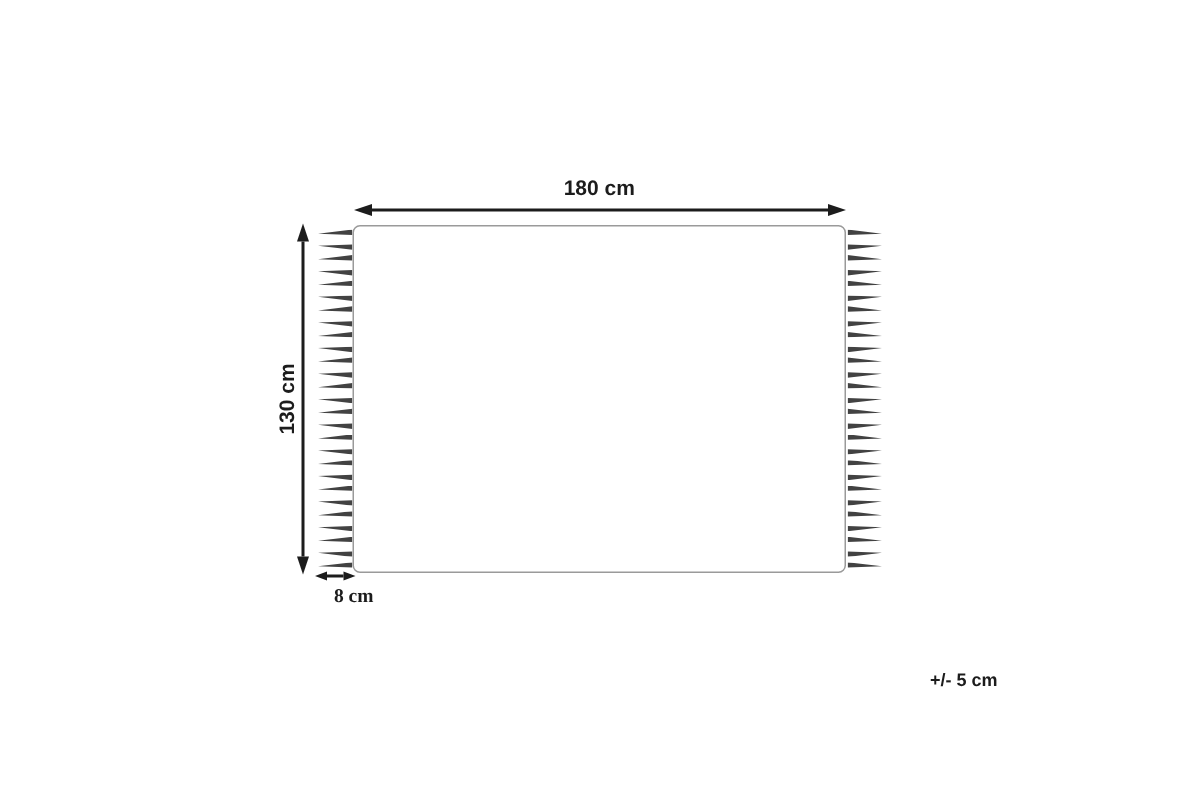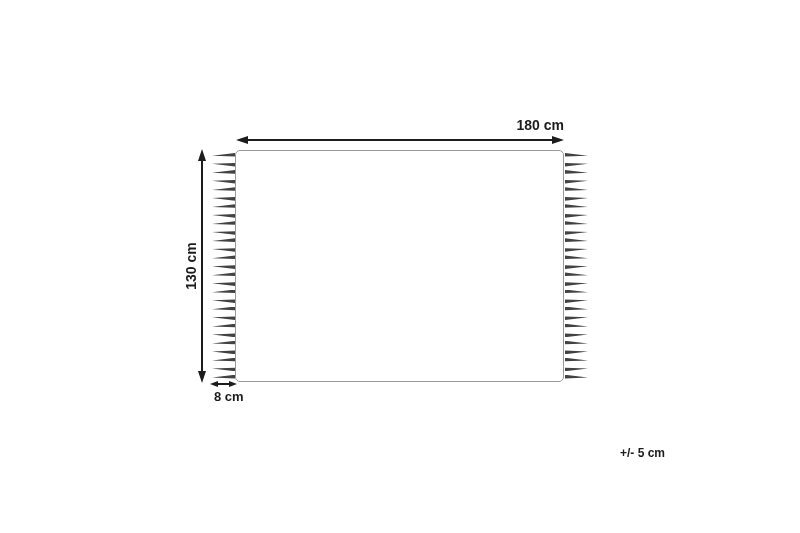--- a/index.html
+++ b/index.html
@@ -79,32 +79,33 @@
 
   
   .dim-label {
     position: absolute;
     color: var(--ink);
     font-weight: bold;
     white-space: nowrap;
   }
   #width-label {
     left: 235px; top: 117px; width: 329px;
-    text-align: right;
+    text-align: center;
     font-size: 14px;
   }
   #height-label {
     left: 191px; top: 266px;
     transform: translate(-50%, -50%) rotate(-90deg);
     font-size: 14px;
   }
   #fringe-label {
-    left: 214px; top: 389px; width: 52px;
-    text-align: left;
+    left: 197px; top: 389px; width: 52px;
+    text-align: right;
     font-size: 13px;
+    font-family: Liberation Serif, serif;
   }
   #tolerance-label {
     left: 620px; top: 446px;
     font-size: 12px;
   }
 </style>
 </head>
 <body>
 
 <div class="canvas">

